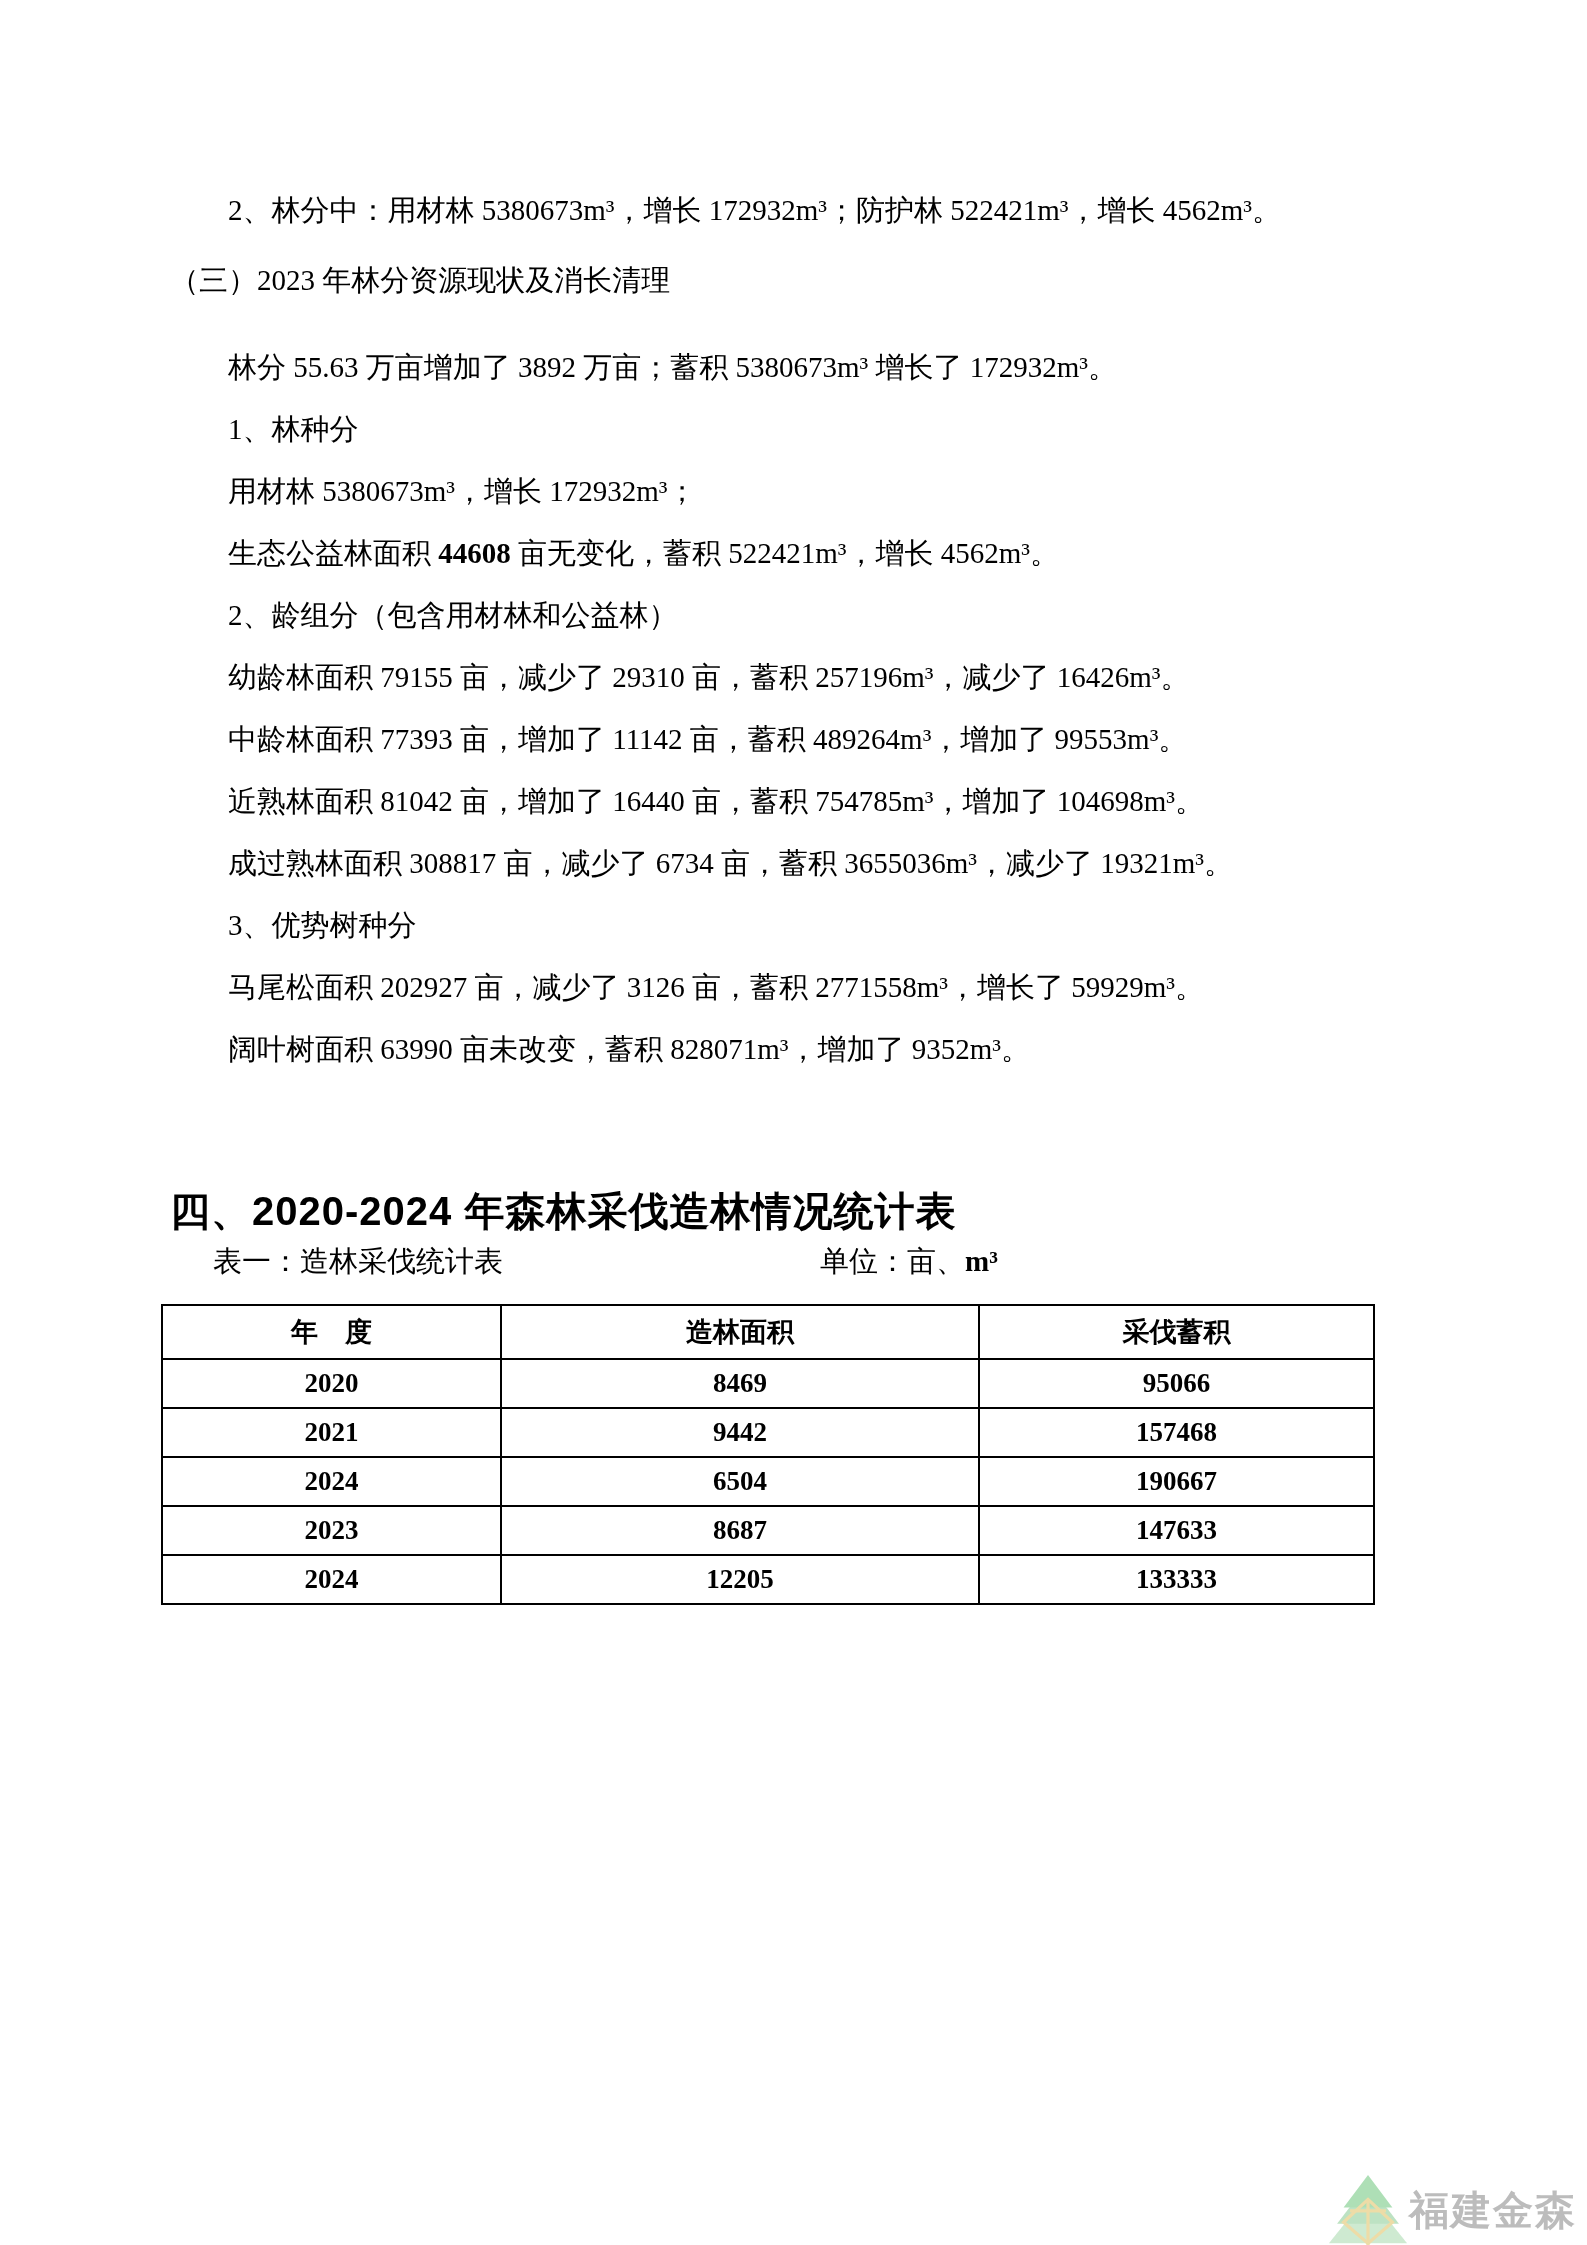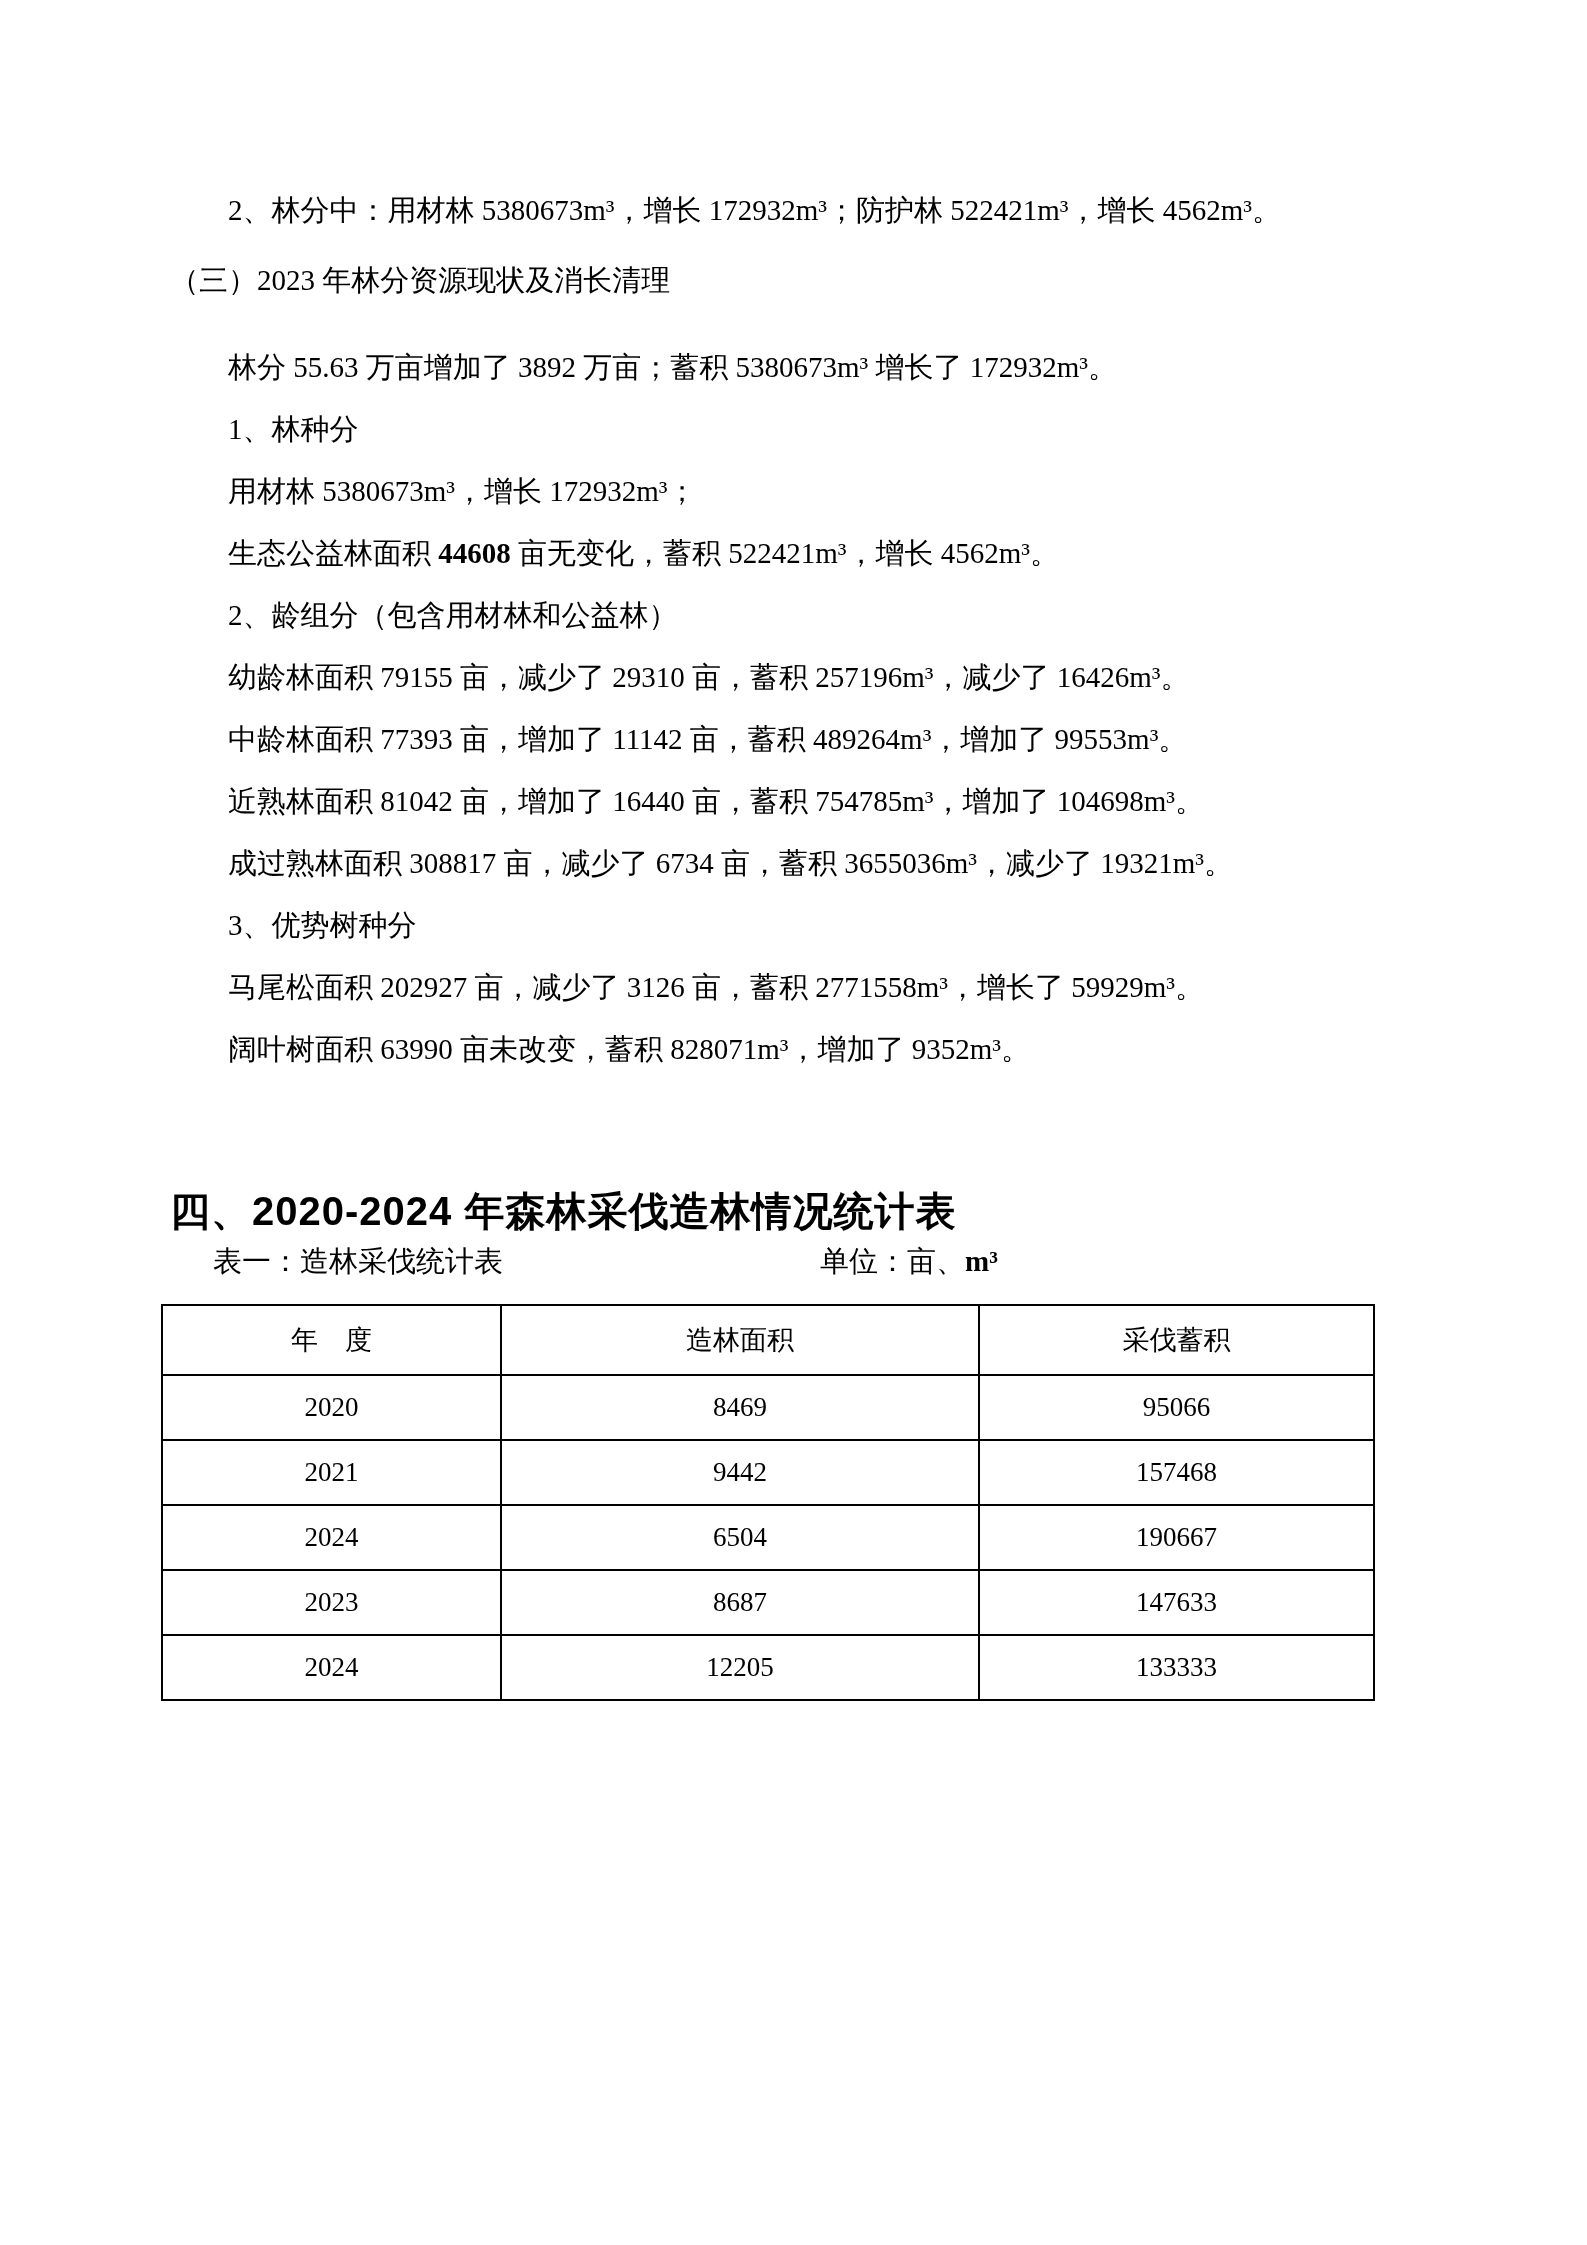--- a/index.html
+++ b/index.html
@@ -50,23 +50,23 @@
     width:1212px;
     table-layout:fixed;
   }
   table.data-table col.c1 { width:339px; }
   table.data-table col.c2 { width:478px; }
   table.data-table col.c3 { width:395px; }
   table.data-table th, table.data-table td {
     border:2px solid #000;
     text-align:center;
     vertical-align:middle;
-    font-weight:normal;
+    font-weight:bold;
     font-size:27px;
-    padding:16px;
+    padding:8px;
   }
   table.data-table th { height:46px; }
   table.data-table td { height:33px; }
 
   .footnote {
     margin-top:37px;
     font-family:"Liberation Sans","DejaVu Sans",sans-serif;
     font-size:25px;
     line-height:35px;
     letter-spacing:0.5px;
@@ -169,13 +169,26 @@
         <tr>
           <td>2024</td>
           <td>12205</td>
           <td>133333</td>
         </tr>
       </tbody>
     </table>
 
   </div>
 
+  <div class="logo">
+    <span>
+      <svg width="82" height="70" viewBox="0 0 100 86">
+        <polygon points="50,24 98,84 2,84" fill="#bce2c0"></polygon>
+        <polygon points="50,10 88,60 12,60" fill="#a4d8ac"></polygon>
+        <polygon points="50,0 80,40 20,40" fill="#8fd39b"></polygon>
+        <path d="M50,30 L80,58 L50,84 L20,58 Z" fill="none" stroke="#e7cf86" stroke-width="4"></path>
+        <path d="M28,44 L72,44" stroke="#e7cf86" stroke-width="4" fill="none"></path>
+        <path d="M50,30 L50,86" stroke="#e7cf86" stroke-width="4" fill="none"></path>
+      </svg>
+    </span>
+    <span class="logo-text">福建金森</span>
+  </div>
 </div>
 
 </body></html>

